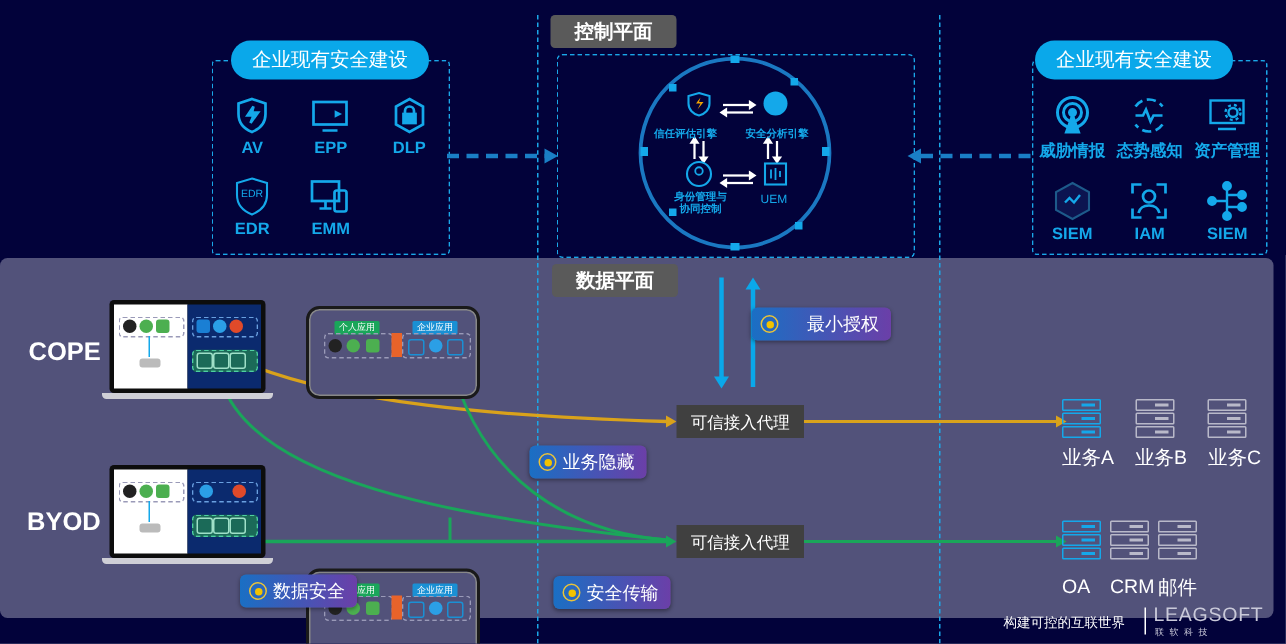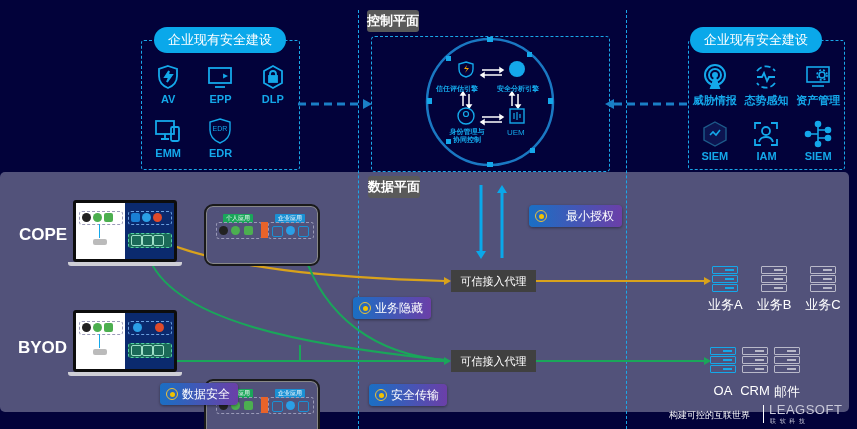--- a/index.html
+++ b/index.html
@@ -1,31 +1,31 @@
 <!DOCTYPE html>
 <html><head>
 <meta charset="utf-8">
 <style>
   html,body{margin:0;padding:0;}
   body{width:857px;height:429px;background:#02023a;position:relative;overflow:hidden;font-family:"Liberation Sans","DejaVu Sans",sans-serif;color:#fff;}
   .abs{position:absolute;}
   .data-plane{left:0;top:172px;width:849px;height:240px;background:#52527a;border-radius:5px;}
   .dash-box{border:1.5px dashed #1aa7e8;border-radius:3px;}
   .pill{background:#0aa8ea;color:#fff;font-size:13px;border-radius:14px;display:flex;align-items:center;justify-content:center;height:26px;}
-  .plane-tag{background:#5a5a5a;color:#fff;font-weight:bold;font-size:13px;border-radius:3px;padding:2px 0;}
+  .plane-tag{background:#5a5a5a;color:#fff;font-weight:bold;font-size:13px;border-radius:3px;padding:2px 16px;}
   .grid{display:grid;grid-template-columns:repeat(3,1fr);}
   .ic{display:flex;flex-direction:column;align-items:center;}
   .ic svg{width:28px;height:28px;}
   .ic span{font-size:11px;font-weight:bold;color:#14a8ea;margin-top:2px;white-space:nowrap;}
   .row-label{font-size:17px;font-weight:bold;color:#fff;}
   .badge{display:flex;align-items:center;gap:4px;height:22px;padding:0 8px 0 6px;border-radius:4px;background:linear-gradient(90deg,#1a6fc4,#6b3fa8);font-size:12px;color:#fff;box-shadow:0 1px 3px rgba(0,0,0,.4);}
   .badge .dot{width:10px;height:10px;border:1.5px solid #e9c33a;border-radius:50%;position:relative;}
   .badge .dot::after{content:"";position:absolute;left:2.5px;top:2.5px;width:5px;height:5px;background:#f2c200;border-radius:50%;}
   .proxy{background:#404040;color:#fff;font-size:11px;width:85px;height:22px;display:flex;align-items:center;justify-content:center;}
-  .server{display:flex;flex-direction:column;align-items:center;}
+  .server{display:flex;flex-direction:column;align-items:flex-start;}
   .server .rack{width:26px;height:26px;display:flex;flex-direction:column;gap:1px;}
   .server .rack div{flex:1;border:1.5px solid #b9b9c9;border-radius:1px;position:relative;}
   .server.active .rack div{border-color:#14a8ea;}
   .server .rack div::after{content:"";position:absolute;right:3px;top:2px;width:9px;height:2px;background:currentColor;}
   .server span{font-size:13px;color:#fff;margin-top:4px;}
   .laptop{width:104px;height:62px;background:#0d0d0d;border-radius:3px;padding:3px;box-sizing:border-box;display:flex;}
   .laptop .l{flex:1;background:#fff;position:relative;}
   .laptop .r{flex:1;background:#0b2a6e;position:relative;}
   .laptop-base{width:114px;height:4px;background:#cfcfd6;border-radius:0 0 3px 3px;}
   .phone{width:112px;height:58px;border:2px solid #1a1a1a;border-radius:9px;background:#52527a;box-shadow:0 0 0 1px #888 inset;position:relative;}
@@ -61,33 +61,33 @@
     </div>
     <div class="ic">
       <svg viewBox="0 0 28 28" fill="none" stroke="#14a8ea" stroke-width="1.8">
           <path d="M14 3l9 5v12l-9 5-9-5V8z"></path>
           <rect x="10" y="13" width="8" height="6" fill="#14a8ea"></rect>
           <path d="M11 13v-2a3 3 0 016 0v2"></path>
         </svg>
       <span>DLP</span>
     </div>
     <div class="ic">
+      <svg viewBox="0 0 28 28" fill="none" stroke="#14a8ea" stroke-width="1.4">
+          <path d="M14 2l10 3v8c0 7-5 11-10 13-5-2-10-6-10-13V5z"></path>
+          <text x="14" y="14" font-size="7" text-anchor="middle" fill="#14a8ea" stroke="none" font-family="Liberation Sans, sans-serif">EDR</text>
+        </svg>
+      <span>EDR</span>
+    </div>
+    <div class="ic">
       <svg viewBox="0 0 28 28" fill="none" stroke="#14a8ea" stroke-width="1.8">
           <rect x="2" y="4" width="18" height="13"></rect>
           <path d="M7 22h8M11 17v5"></path>
           <rect x="17" y="10" width="8" height="14" rx="1.5"></rect>
         </svg>
       <span>EMM</span>
-    </div>
-    <div class="ic">
-      <svg viewBox="0 0 28 28" fill="none" stroke="#14a8ea" stroke-width="1.4">
-          <path d="M14 2l10 3v8c0 7-5 11-10 13-5-2-10-6-10-13V5z"></path>
-          <text x="14" y="14" font-size="7" text-anchor="middle" fill="#14a8ea" stroke="none" font-family="Liberation Sans, sans-serif">EDR</text>
-        </svg>
-      <span>EDR</span>
     </div>
   </div>
 </div>
 <div class="abs pill" style="left:154px;top:27px;width:132px;">企业现有安全建设</div>
 
 <div class="abs dash-box" style="left:688px;top:40px;width:155px;height:128px;">
   <div class="grid" style="margin-top:22px;row-gap:12px;">
     <div class="ic">
       <svg viewBox="0 0 28 28" fill="none" stroke="#14a8ea" stroke-width="2">
           <circle cx="14" cy="12" r="10"></circle>
@@ -293,21 +293,21 @@
   <div class="appic" style="left:38px;top:20px;background:#4caf50;"></div>
   <div class="abs" style="left:55px;top:16px;width:7px;height:16px;background:#e8632a;"></div>
   <div class="appic" style="left:66px;top:20px;border:1px solid #1a90d4;"></div>
   <div class="appic" style="left:80px;top:20px;background:#2b9fe6;border-radius:50%;"></div>
   <div class="appic" style="left:92px;top:20px;border:1px solid #1a90d4;"></div>
 </div>
 
 <div class="abs proxy" style="left:451px;top:270px;">可信接入代理</div>
 <div class="abs proxy" style="left:451px;top:350px;">可信接入代理</div>
 
-<div class="abs badge" style="left:529px;top:205px;gap:19px;">
+<div class="abs badge" style="left:501px;top:205px;gap:19px;">
     <span class="dot"></span>
     <span>最小授权</span>
   </div>
 <div class="abs badge" style="left:353px;top:297px;">
     <span class="dot"></span>
     <span>业务隐藏</span>
   </div>
 <div class="abs badge" style="left:369px;top:384px;">
     <span class="dot"></span>
     <span>安全传输</span>

